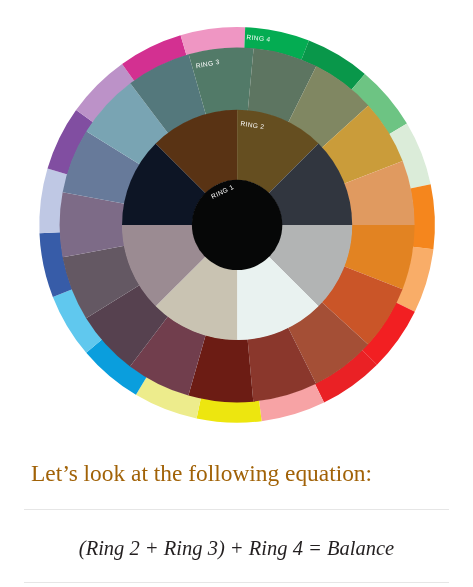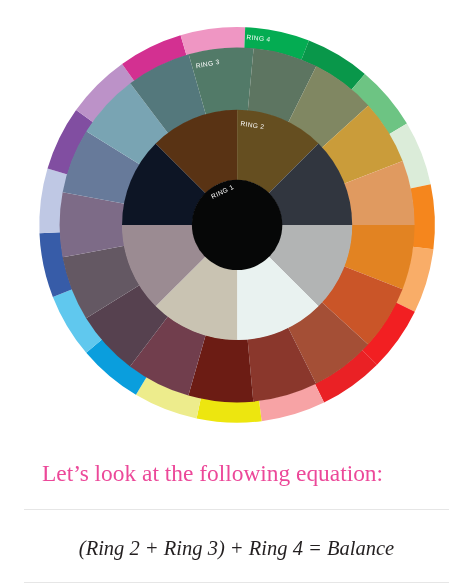--- a/index.html
+++ b/index.html
@@ -12,24 +12,24 @@
   .page { position:relative; width:473px; height:587px; background:#fff; -webkit-font-smoothing:antialiased; }
   #wheel { position:absolute; left:0; top:0; display:block; }
   .ring-label {
     fill:#ffffff;
     font-family:"Liberation Sans", sans-serif;
     font-size:6.6px;
     letter-spacing:0.35px;
   }
   .caption {
     position:absolute;
-    left:42px; top:459px;
+    left:31px; top:459px;
     font-size:23.4px;
     line-height:28px;
-    color:#ec4899;
+    color:#a16207;
     font-family:"Liberation Serif", serif;
   }
   .rule {
     position:absolute;
     left:24px; width:425px; height:1px;
     background:#e6e6e6;
   }
   #rule-top { top:509px; }
   #rule-bottom { top:582px; }
   .equation {

